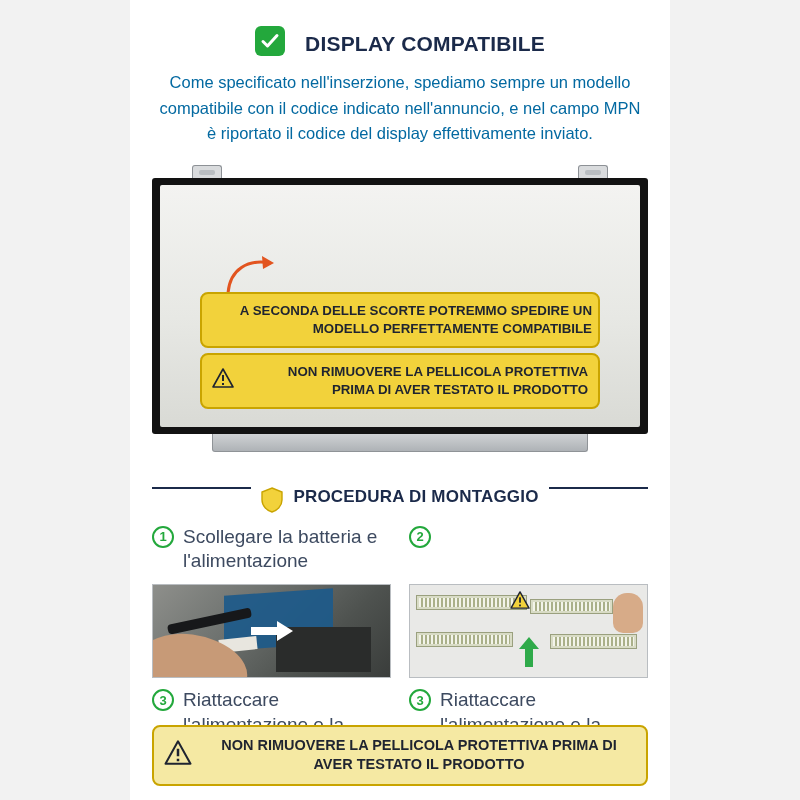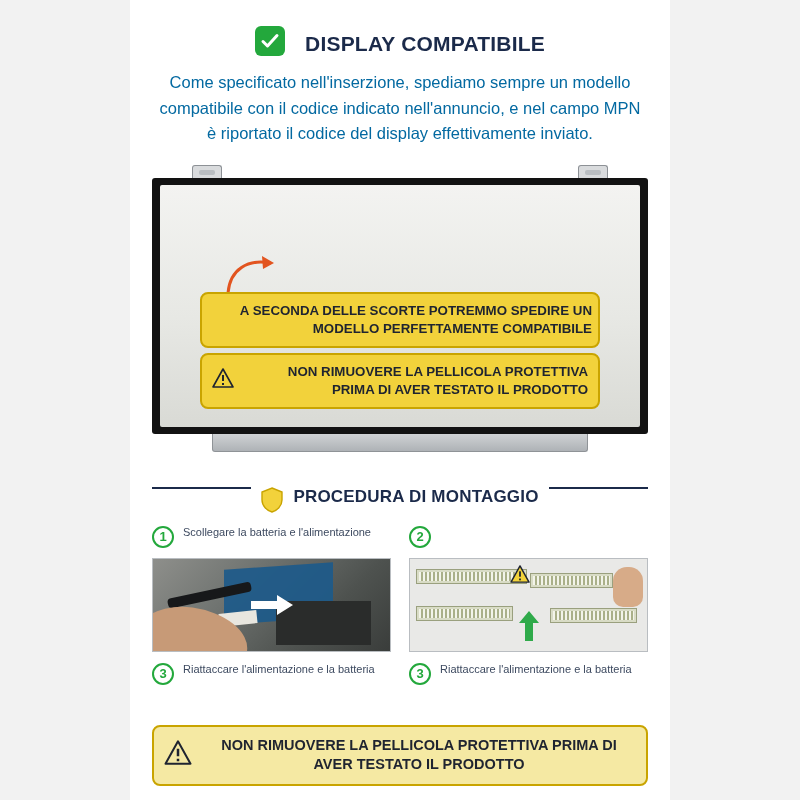--- a/index.html
+++ b/index.html
@@ -206,21 +206,21 @@
     font-weight: bold;
     font-size: 13px;
     display: flex;
     align-items: center;
     justify-content: center;
     flex: none;
     margin-top: 1px;
     box-sizing: border-box;
   }
   .step-text {
-    font-size: 11px;
+    font-size: 19px;
     line-height: 1.3;
     color: #3d4a60;
   }
   .photo {
     height: 92px;
     border: 1px solid #b9bdc1;
     position: relative;
     overflow: hidden;
     margin-top: 6px;
     margin-bottom: 6px;

